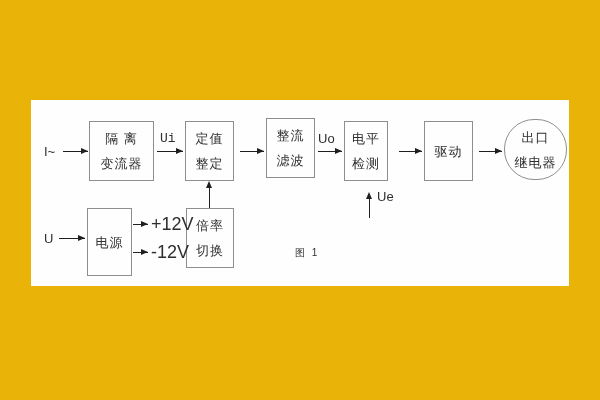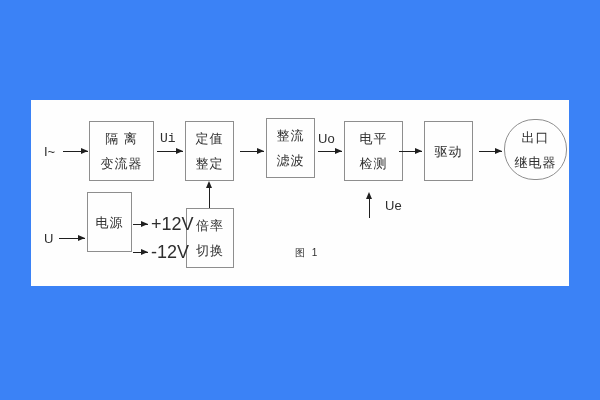--- a/index.html
+++ b/index.html
@@ -3,41 +3,41 @@
 <meta charset="utf-8">
 <style>
   html,body { margin:0; padding:0; }
   body {
     width:600px; height:400px;
     background:#fdfdfd;
     font-family:"Liberation Sans","DejaVu Sans",sans-serif;
     color:#2e2e2e;
     overflow:hidden;
   }
-  .canvas { position:relative; width:600px; height:400px; background:#3b82f6; }
+  .canvas { position:relative; width:600px; height:400px; background:#eab308; }
   .panel  { position:absolute; left:31px; top:100px; width:538px; height:186px; background:#fefefe; }
 
   .box {
     position:absolute;
     border:1px solid #8e8e8e;
     background:#fefefe;
     display:flex; flex-direction:column;
     align-items:center; justify-content:center;
     font-size:13px; line-height:25px;
     letter-spacing:1px;
     box-sizing:border-box;
     white-space:nowrap;
   }
   .b1 { left:89px;  top:121px; width:65px; height:60px; }
   .b2 { left:185px; top:121px; width:49px; height:60px; }
   .b3 { left:266px; top:118px; width:49px; height:60px; }
-  .b4 { left:344px; top:121px; width:59px; height:60px;align-items:center; }
+  .b4 { left:344px; top:121px; width:44px; height:60px;align-items:center; }
   .b5 { left:424px; top:121px; width:49px; height:60px; }
   .b6 { left:504px; top:119px; width:63px; height:61px;border-radius:30px; }
-  .b7 { left:87px;  top:192px; width:45px; height:60px; }
+  .b7 { left:87px;  top:208px; width:45px; height:68px; }
   .b8 { left:186px; top:208px; width:48px; height:60px; }
   .b9 { left:333px; top:218px; width:82px; height:34px; }
 
   .lbl { position:absolute; font-size:10px; line-height:13px; color:#2e2e2e; white-space:nowrap; }
   .sig { font-size:13px; }
   .rail { font-size:18px; }
 
   
   .ar { position:absolute; height:0; border-top:1px solid #1f1f1f; }
   .ar::after {
@@ -92,21 +92,21 @@
   </div>
   <div class="box b8">
     <span>倍率</span>
     <span>切换</span>
   </div>
 
   <span class="lbl sig" style="left:44px; top:145px;">I~</span>
   <span class="lbl sig" style="left:44px; top:232px;">U</span>
   <span class="lbl sig" style="left:160px; top:132px;font-family:Liberation Mono, monospace;">Ui</span>
   <span class="lbl sig" style="left:318px; top:132px;text-align:right;">Uo</span>
-  <span class="lbl sig" style="left:377px; top:199px;margin-left:8px;">Ue</span>
+  <span class="lbl sig" style="left:377px; top:190px;">Ue</span>
   <span class="lbl rail" style="left:151px; top:218px;">+12V</span>
   <span class="lbl rail" style="left:151px; top:246px;">-12V</span>
   <span class="lbl" style="left:295px; top:246px; letter-spacing:2px;">图 1</span>
 
   <div class="ar" style="left:63px;  top:151px; width:25px;"></div>
   <div class="ar" style="left:157px; top:151px; width:26px;"></div>
   <div class="ar" style="left:240px; top:151px; width:24px;"></div>
   <div class="ar" style="left:318px; top:151px; width:24px;"></div>
   <div class="ar" style="left:399px; top:151px; width:23px;"></div>
   <div class="ar" style="left:479px; top:151px; width:23px;"></div>

